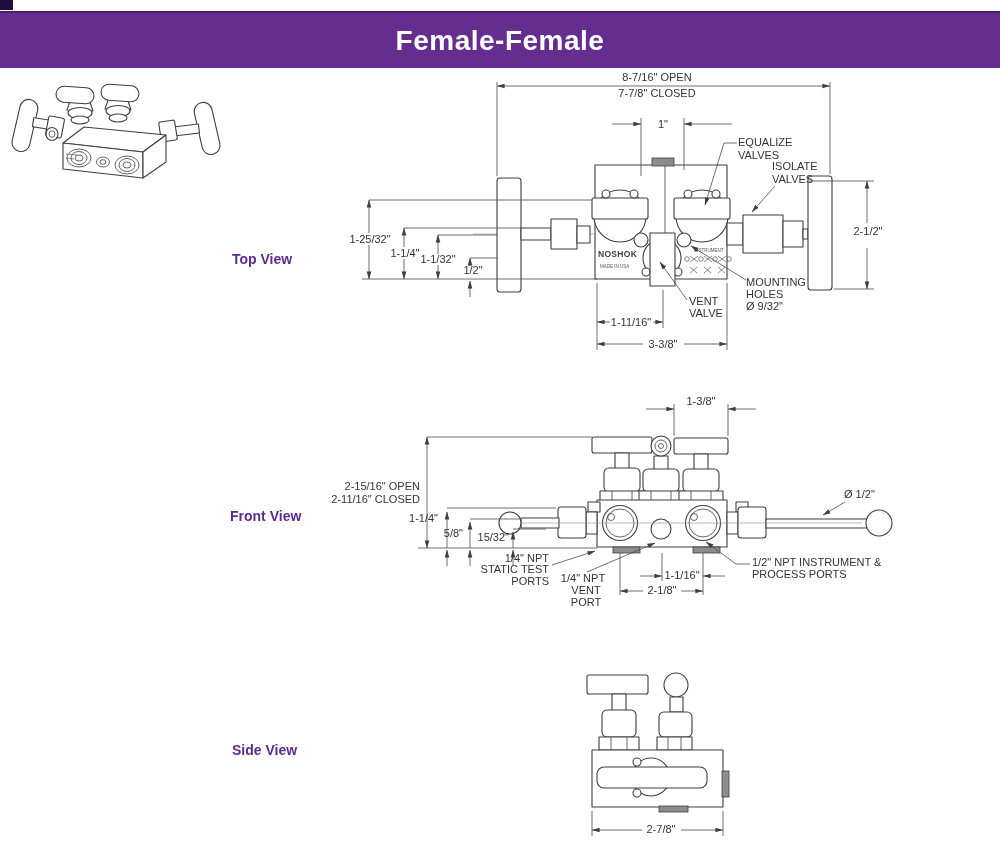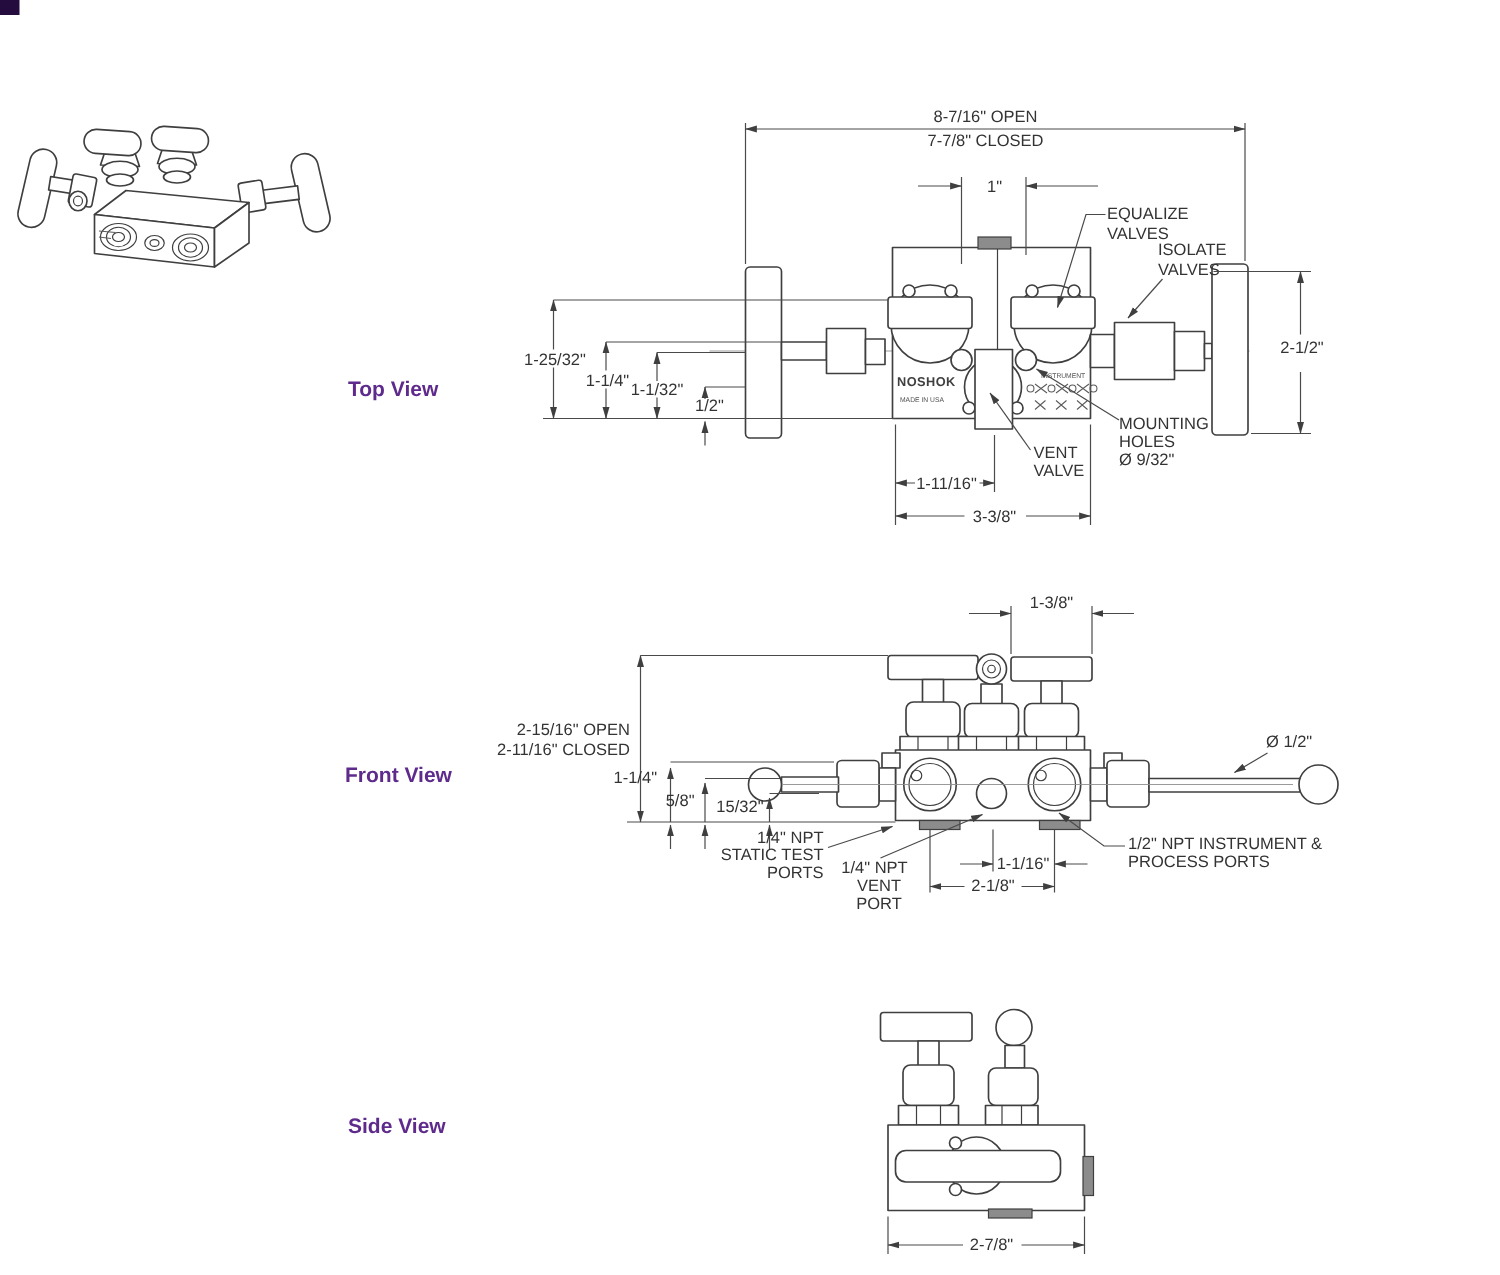--- a/index.html
+++ b/index.html
@@ -25,20 +25,23 @@
   .te  { text-anchor:end; }
   .vl  { font-size:14px; font-weight:bold; fill:#5e2b8d; }
   .logo{ font-size:8.5px; font-weight:bold; letter-spacing:0.3px; fill:#3f3f3f; }
   .tiny{ font-size:4.5px; fill:#555555; }
 </style>
 </head>
 <body>
 
 <div id="page">
   <div id="corner"></div>
+  <div id="bar">
+    <span class="title">Female-Female</span>
+  </div>
 
   <svg width="1000" height="850" viewBox="0 0 1000 850">
     <defs>
       <marker id="ah" viewBox="0 0 10 7" refX="9.5" refY="3.5" markerWidth="10" markerHeight="7" orient="auto-start-reverse">
         <path d="M0,0.6 L10,3.5 L0,6.4 z" fill="#3f3f3f"></path>
       </marker>
     </defs>
 
     <text class="vl" x="232" y="264">Top View</text>
     <text class="vl" x="230" y="521">Front View</text>

